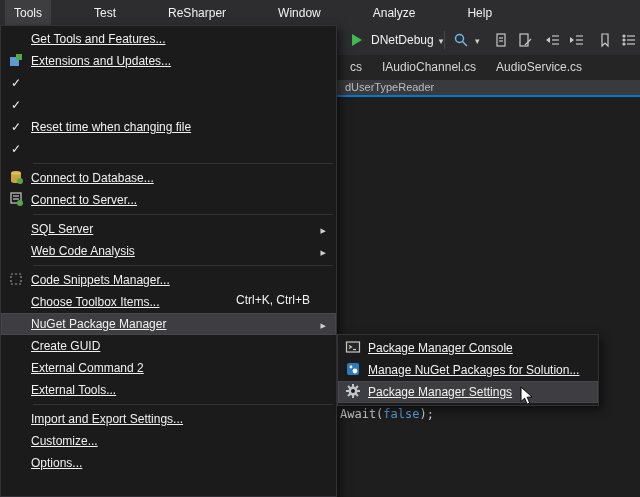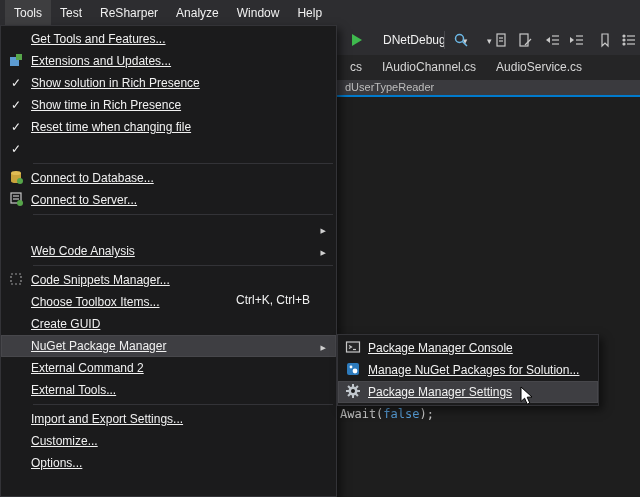--- a/index.html
+++ b/index.html
@@ -5,27 +5,27 @@
   * { margin:0; padding:0; box-sizing:border-box; }
   html,body { background:#1e1e1e; }
   .screen {
     position:relative; width:640px; height:497px; overflow:hidden;
     background:#1e1e1e; font-family:"Liberation Sans", sans-serif;
     font-size:12px; color:#f1f1f1; cursor:default;
   }
 
   
   .menubar { position:absolute; top:0; left:0; right:0; height:25px;
-    background:#2d2d30; display:flex; align-items:stretch; padding-left:5px; }
+    background:#2d2d30; display:flex; align-items:stretch; padding-left:5px;gap:34px; }
   .mb-item { display:flex; align-items:center; padding:0 9px; color:#f1f1f1; }
   .mb-item.active { background:#3e3e40; }
 
   
   .toolbar { position:absolute; top:25px; left:0; right:0; height:30px; background:#2d2d30; }
-  .tb-abs { position:absolute; top:0; height:30px; display:flex; align-items:center; gap:17px; }
+  .tb-abs { position:absolute; top:0; height:30px; display:flex; align-items:center; gap:5px; }
   .tb-sep { position:absolute; top:6px; width:1px; height:18px; background:#46464a; }
   .run-label { color:#f1f1f1; }
   .glyph-caret::before { content:"▾"; font-size:9px; color:#d0d0d0; }
   .tb-icon { display:inline-flex; align-items:center; justify-content:center; width:18px; height:18px; }
 
   
   .tabstrip { position:absolute; top:55px; left:0; right:0; height:25px;
     background:#252526; display:flex; padding-left:340px; }
   .tab { line-height:25px; padding:0 10px; color:#d7d7d7; white-space:nowrap; }
 
@@ -62,22 +62,22 @@
 </style>
 </head>
 <body>
 
 <div class="screen">
 
   <div class="menubar">
     <span class="mb-item active">Tools</span>
     <span class="mb-item">Test</span>
     <span class="mb-item">ReSharper</span>
+    <span class="mb-item">Window</span>
     <span class="mb-item">Analyze</span>
-    <span class="mb-item">Window</span>
     <span class="mb-item">Help</span>
   </div>
 
   <div class="toolbar">
     <div class="tb-abs" style="left:348px;">
       <span class="tb-icon">
         <svg width="12" height="14" viewBox="0 0 12 14">
             <polygon points="1,1 11,7 1,13" fill="#3fba4e"></polygon>
           </svg>
       </span>
@@ -180,27 +180,25 @@
               <rect x="2" y="5" width="9" height="9" fill="#5c9bd1"></rect>
               <rect x="8" y="2" width="6" height="6" fill="#57a64a"></rect>
             </svg></span>
         </span>
       <span class="lbl">Extensions and Updates...</span>
     </div>
     <div class="mi">
       <span class="gutter">
           <span class="glyph-check"></span>
         </span>
-      <span class="lbl">Show solution in Rich Presence</span>
     </div>
     <div class="mi">
       <span class="gutter">
           <span class="glyph-check"></span>
         </span>
-      <span class="lbl">Show time in Rich Presence</span>
     </div>
     <div class="mi">
       <span class="gutter">
           <span class="glyph-check"></span>
         </span>
       <span class="lbl">Reset time when changing file</span>
     </div>
     <div class="mi">
       <span class="gutter">
           <span class="glyph-check"></span>
@@ -224,20 +222,21 @@
               <line x1="5" y1="5" x2="11" y2="5"></line>
               <line x1="5" y1="8" x2="11" y2="8"></line>
               <circle cx="12" cy="12" r="3" fill="#57a64a" stroke="none"></circle>
             </svg></span>
         </span>
       <span class="lbl">Connect to Server...</span>
     </div>
     <div class="sep"></div>
     <div class="mi">
       <span class="gutter"></span>
+      <span class="lbl">SQL Server</span>
       <span class="subarrow"></span>
     </div>
     <div class="mi">
       <span class="gutter"></span>
       <span class="lbl">Web Code Analysis</span>
       <span class="subarrow"></span>
     </div>
     <div class="sep"></div>
     <div class="mi">
       <span class="gutter">
@@ -245,28 +244,28 @@
               <rect x="3" y="3" width="10" height="10"></rect>
             </svg></span>
         </span>
       <span class="lbl">Code Snippets Manager...</span>
       <span class="shortcut">Ctrl+K, Ctrl+B</span>
     </div>
     <div class="mi">
       <span class="gutter"></span>
       <span class="lbl">Choose Toolbox Items...</span>
     </div>
-    <div class="mi">
-      <span class="gutter"></span>
-      <span class="lbl">Create GUID</span>
-    </div>
     <div class="mi hl">
       <span class="gutter"></span>
       <span class="lbl">NuGet Package Manager</span>
       <span class="subarrow"></span>
+    </div>
+    <div class="mi">
+      <span class="gutter"></span>
+      <span class="lbl">Create GUID</span>
     </div>
     <div class="mi">
       <span class="gutter"></span>
       <span class="lbl">External Command 2</span>
     </div>
     <div class="mi">
       <span class="gutter"></span>
       <span class="lbl">External Tools...</span>
     </div>
     <div class="sep"></div>

